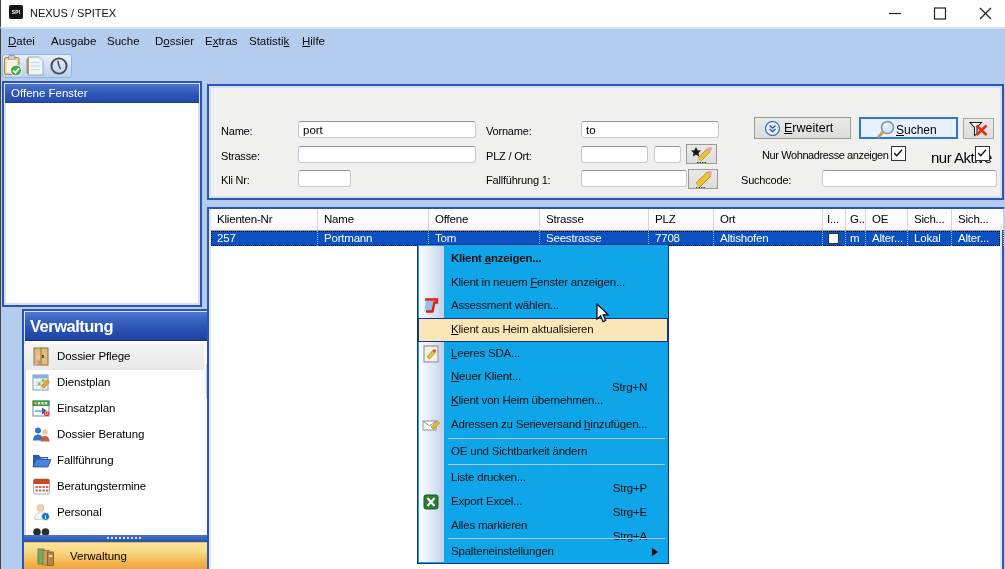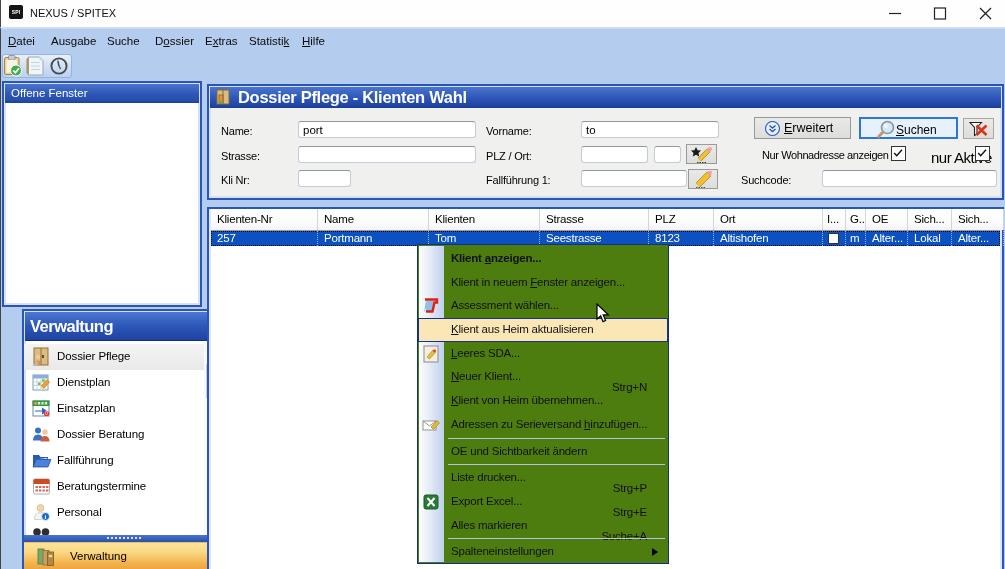--- a/index.html
+++ b/index.html
@@ -48,21 +48,21 @@
   .formbtn { position:absolute; background:linear-gradient(180deg,#e9e9e7,#dddddb); border:1px solid #999996; }
 
   
   #tablebox { left:207px; top:207px; width:797px; height:362px; background:#fff; border:2px solid #2b55b4; border-bottom:none; box-shadow:inset 2px 0 0 0 #dde7f8, inset -2px 0 0 0 #dde7f8; }
   .th { position:absolute; top:0; height:21px; line-height:21px; padding-left:6px; font-size:11.5px; letter-spacing:-0.2px; color:#000; border-right:1px solid #d6d6d6; background:linear-gradient(180deg,#ffffff,#fbfbfb 70%,#f2f2f2); }
   #thead { position:absolute; left:2px; top:0px; right:2px; height:22px; border-bottom:1px solid #9a9a9a; background:linear-gradient(180deg,#ffffff,#f4f4f4); }
   #trow { position:absolute; left:2px; top:22px; right:2px; height:15px; background:#0b51c1; color:#fff; outline:1px dotted #000; outline-offset:-1px; }
   .td { position:absolute; top:0; height:15px; line-height:15px; padding-left:6px; font-size:11.5px; letter-spacing:-0.2px; border-right:1px dotted rgba(190,210,245,0.8); }
 
   
-  #ctxmenu { left:417px; top:244px; width:252px; height:320px; background:#4d7c0f; border:1px solid #13307f; padding-top:2px; }
+  #ctxmenu { left:417px; top:244px; width:252px; height:320px; background:#0ea5e9; border:1px solid #13307f; padding-top:2px; }
   #gutter { position:absolute; left:1px; top:1px; width:25px; bottom:1px; background:linear-gradient(90deg,#fcfdfe 0%,#e7edf8 40%,#bfd0ec 100%); }
   .mi { position:relative; height:23.7px; line-height:23.7px; padding-left:33px; font-size:11.5px; color:#111; white-space:nowrap; letter-spacing:-0.2px; }
   .mi .sc { position:absolute; right:21px; top:0;margin-top:11px; }
   .msep { height:3px; position:relative; }
   .msep div { position:absolute; left:30px; right:3px; top:1px; height:1px; background:#b6c2de; }
   .hilite { background:#fbe7b5; outline:1px solid #15328c; outline-offset:-1px; }
   .micon { position:absolute; left:4px; top:3px; width:18px; height:18px; }
 </style>
 </head>
 <body>
@@ -243,29 +243,20 @@
       <rect x="3" y="3" width="6" height="15" fill="#7aa86a" stroke="#4d7a42" stroke-width="0.8"></rect>
       <rect x="8" y="4.5" width="6" height="14.5" fill="#c9a05a" stroke="#8f6e34" stroke-width="0.8"></rect>
       <rect x="12.5" y="6" width="6" height="13.5" fill="#b5893f" stroke="#7a5a22" stroke-width="0.8"></rect>
       <rect x="13.8" y="9" width="3.4" height="2.2" fill="#e7d9a8"></rect>
     </svg>
     <span style="position:absolute;left:46px;top:7px;font-size:11.5px;color:#000">Verwaltung</span>
   </div>
 </div>
 
 <div class="abs" id="mainbox">
-  <div id="mainhd">
-    <svg style="position:absolute;left:5px;top:2px;width:16px;height:16px" viewBox="0 0 16 16">
-      <rect x="2" y="1" width="12" height="14" fill="#d8bc84" stroke="#8a6a30" stroke-width="1"></rect>
-      <line x1="8" y1="1" x2="8" y2="15" stroke="#8a6a30" stroke-width="1"></line>
-      <rect x="4" y="6" width="4" height="8" fill="#e89038" stroke="#7a5a22" stroke-width="0.7"></rect>
-      <rect x="4" y="12" width="4" height="2.5" fill="#6aa84f"></rect>
-    </svg>
-    <span style="position:absolute;left:28px;top:-1px">Dossier Pflege - Klienten Wahl</span>
-  </div>
 
   <div class="flabel" style="left:12px;top:39px">Name:</div>
   <div class="tbox" style="left:89px;top:35px;width:178px;height:17px;line-height:16px">port</div>
   <div class="flabel" style="left:277px;top:39px">Vorname:</div>
   <div class="tbox" style="left:372px;top:35px;width:138px;height:17px;line-height:16px">to</div>
 
   <div class="flabel" style="left:12px;top:64px">Strasse:</div>
   <div class="tbox" style="left:89px;top:60px;width:178px;height:17px"></div>
   <div class="flabel" style="left:277px;top:64px">PLZ / Ort:</div>
   <div class="tbox" style="left:372px;top:60px;width:67px;height:17px"></div>
@@ -338,36 +329,36 @@
       </svg>
   </div>
   <div class="flabel" style="left:532px;top:88px">Suchcode:</div>
   <div class="tbox" style="left:613px;top:84px;width:175px;height:17px"></div>
 </div>
 
 <div class="abs" id="tablebox">
   <div id="thead">
     <div class="th" style="left:0px;width:107px">Klienten-Nr</div>
     <div class="th" style="left:107px;width:111px">Name</div>
-    <div class="th" style="left:218px;width:111px">Klienten</div>
+    <div class="th" style="left:218px;width:111px">Offene</div>
     <div class="th" style="left:329px;width:109px">Strasse</div>
     <div class="th" style="left:438px;width:65px">PLZ</div>
     <div class="th" style="left:503px;width:109px">Ort</div>
     <div class="th" style="left:612px;width:23px;padding-left:4px">I...</div>
     <div class="th" style="left:635px;width:20px;padding-left:4px">G..</div>
     <div class="th" style="left:655px;width:42px">OE</div>
     <div class="th" style="left:697px;width:44px">Sich...</div>
     <div class="th" style="left:741px;width:52px">Sich...</div>
   </div>
   <div id="trow">
     <div class="td" style="left:0px;width:107px">257</div>
     <div class="td" style="left:107px;width:111px">Portmann</div>
     <div class="td" style="left:218px;width:111px">Tom</div>
     <div class="td" style="left:329px;width:109px">Seestrasse</div>
-    <div class="td" style="left:438px;width:65px">8123</div>
+    <div class="td" style="left:438px;width:65px">7708</div>
     <div class="td" style="left:503px;width:109px">Altishofen</div>
     <div class="td" style="left:612px;width:23px">
         <div style="position:absolute;left:5px;top:2px;width:11px;height:11px;background:#fff;border:1.5px solid #333"></div>
       </div>
     <div class="td" style="left:635px;width:20px;padding-left:4px">m</div>
     <div class="td" style="left:655px;width:42px">Alter...</div>
     <div class="td" style="left:697px;width:44px">Lokal</div>
     <div class="td" style="left:741px;width:52px">Alter...</div>
   </div>
 </div>
@@ -411,21 +402,21 @@
       <div></div>
     </div>
   <div class="mi">Liste drucken...<span class="sc">Strg+P</span></div>
   <div class="mi">
     <svg class="micon" viewBox="0 0 18 18">
       <rect x="2" y="2" width="14" height="14" rx="2" fill="#2a7a38" stroke="#1a5a26" stroke-width="1"></rect>
       <path d="M5.5 5 L12.5 13 M12.5 5 L5.5 13" stroke="#fff" stroke-width="2"></path>
     </svg>
     Export Excel...<span class="sc">Strg+E</span>
   </div>
-  <div class="mi">Alles markieren<span class="sc">Suche+A</span></div>
+  <div class="mi">Alles markieren<span class="sc">Strg+A</span></div>
   <div class="msep">
       <div></div>
     </div>
   <div class="mi">Spalteneinstellungen
     <svg style="position:absolute;right:9px;top:7px;width:8px;height:10px" viewBox="0 0 8 10">
         <path d="M1 1 L7 5 L1 9 Z" fill="#000"></path>
       </svg>
   </div>
 </div>
 

